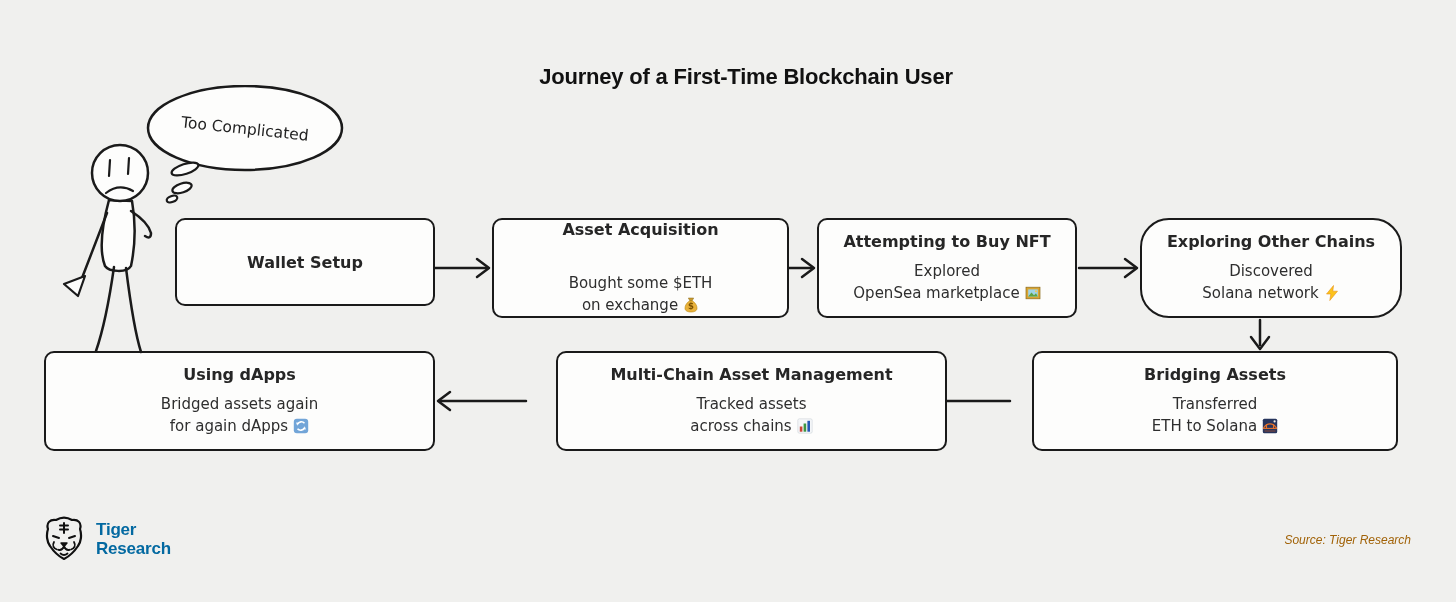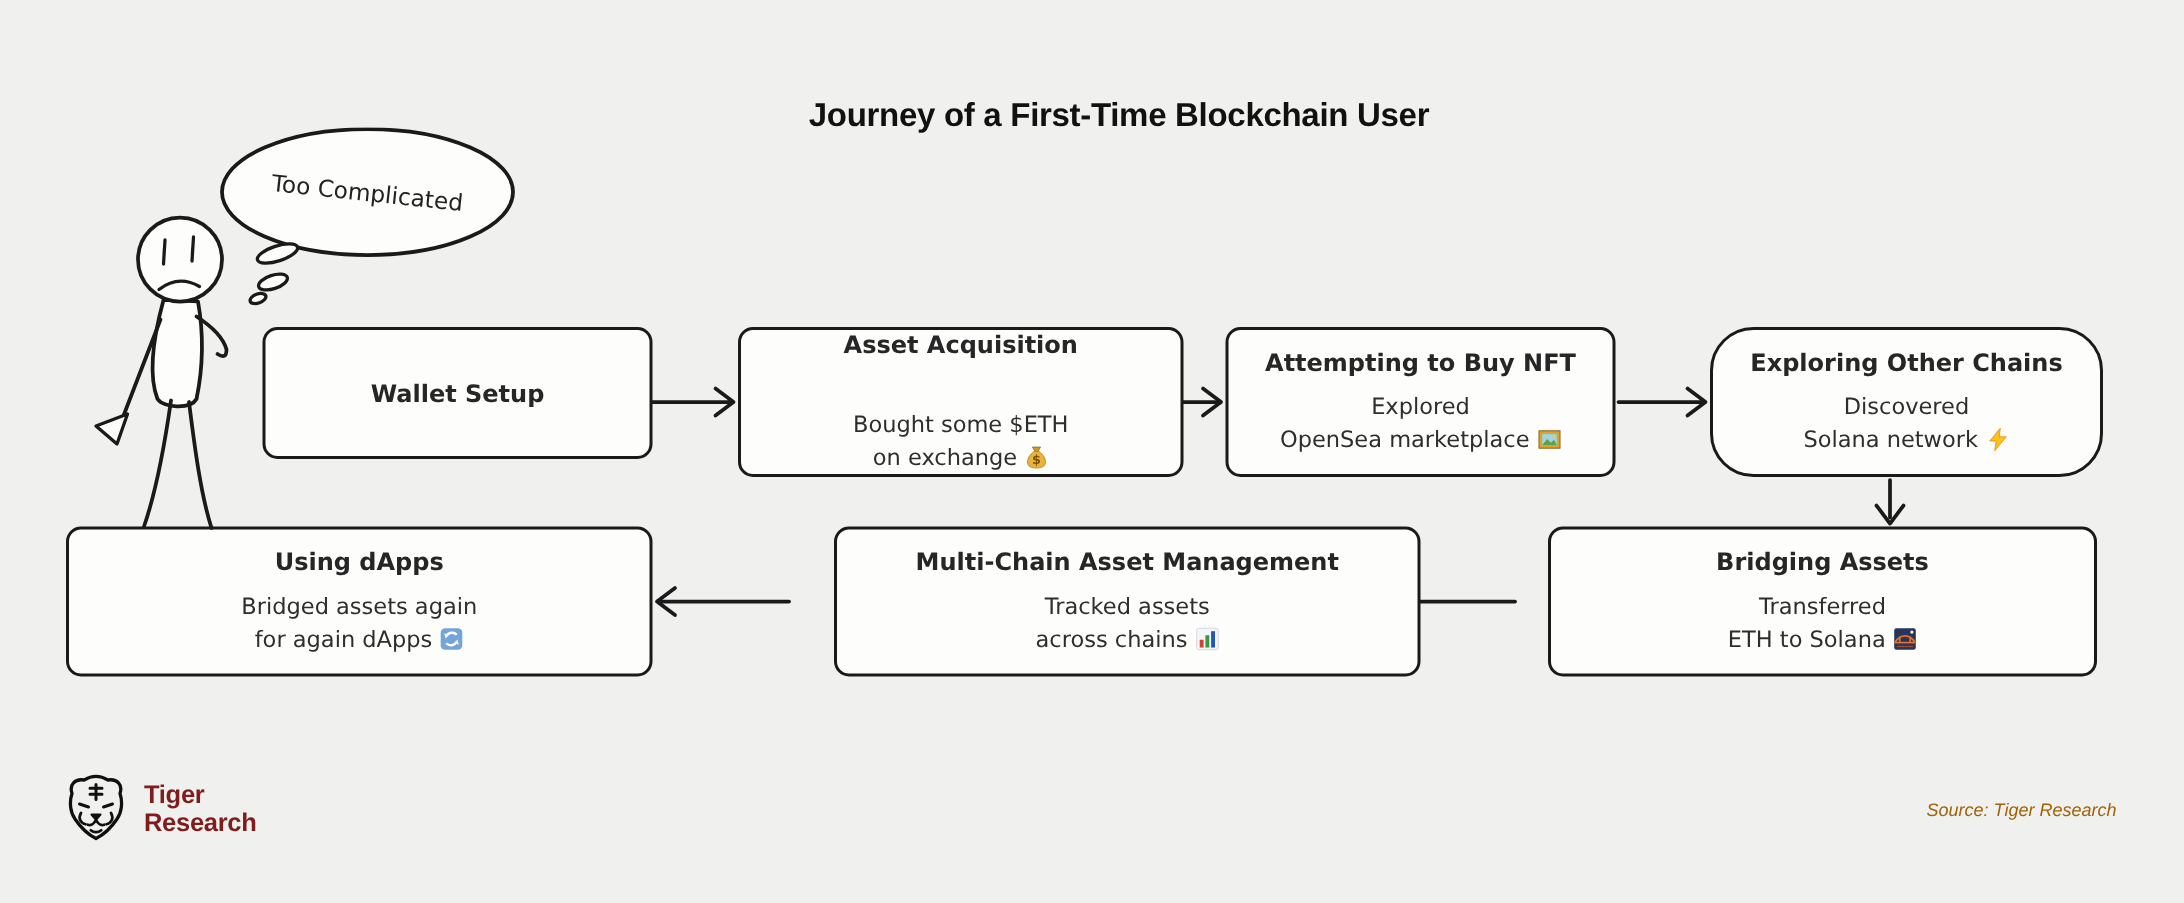--- a/index.html
+++ b/index.html
@@ -34,21 +34,21 @@
   .step-title { font-size: 16px; font-weight: 700; color: #262626; }
   .step-body  { font-size: 15px; line-height: 22px; }
   .emoji-icon { display: inline-block; vertical-align: -3px; margin-left: 5px; }
 
   .brand {
     position: absolute; left: 40px; top: 515px;
     display: flex; align-items: center; gap: 8px;
   }
   .brand-text {
     font-family: "Liberation Sans", sans-serif;
-    font-size: 17px; font-weight: 700; color: #7f1d1d;
+    font-size: 17px; font-weight: 700; color: #0369a1;
     line-height: 19px; letter-spacing: -0.2px;
   }
   .source-note {
     position: absolute; right: 45px; top: 533px;
     font-family: "Liberation Sans", sans-serif;
     font-style: italic; font-size: 12px; color: #a16207;
   }
 </style>
 </head>
 <body>

